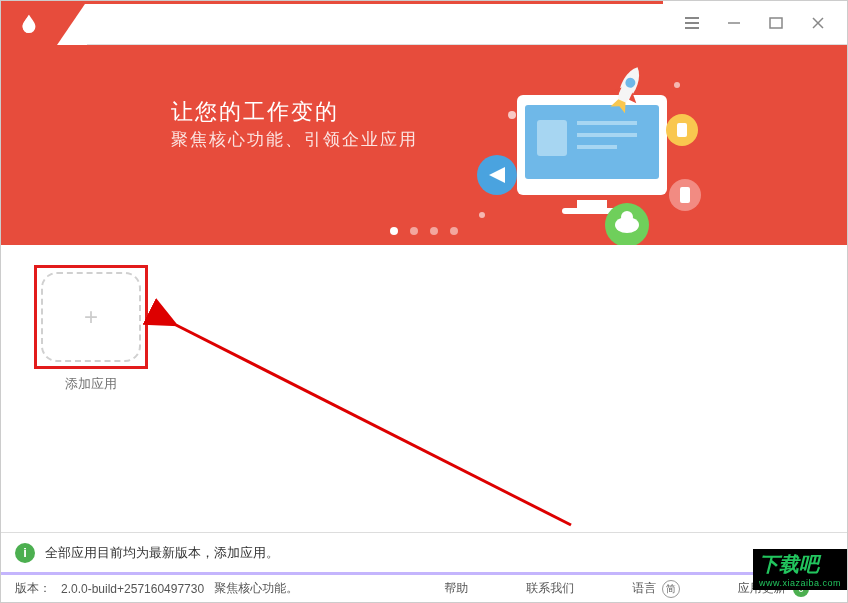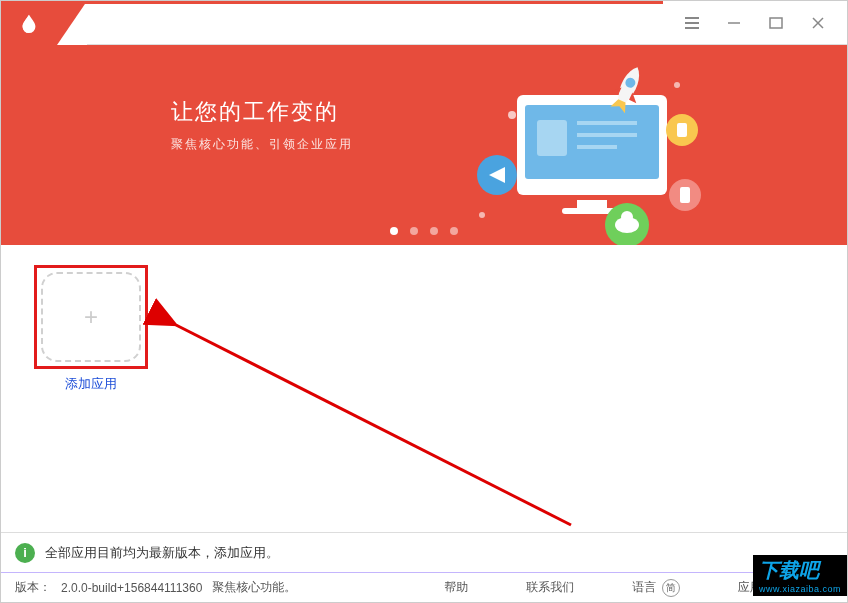--- a/index.html
+++ b/index.html
@@ -15,47 +15,47 @@
   .tab-rest::before { content:''; position:absolute; top:0; left:-30px; right:0; height:3px; background:#e74c3c; }
   .winbtns { display: flex; align-items: center; gap: 24px; padding: 0 20px; border-bottom: 1px solid #ddd; }
   .winbtn { width: 18px; height: 18px; display:flex; align-items:center; justify-content:center; color:#888; cursor:pointer; font-size: 16px; }
   .winbtn.menu { font-size: 18px; }
   .winbtn.close svg, .winbtn.max svg, .winbtn.min svg { stroke:#888; stroke-width:1.5; fill:none; }
 
   
   .banner { height: 200px; background: #e74c3c; position: relative; overflow: hidden; display:flex; }
   .banner-text { position:absolute; left:170px; top:50px; color:#fff; }
   .banner-h1 { font-size: 22px; font-weight: 500; letter-spacing: 2px; line-height: 1.5; }
-  .banner-sub { font-size: 12px; color: rgba(255,255,255,0.85); margin-top: 8px; letter-spacing: 2px; }
+  .banner-sub { font-size: 17px; color: rgba(255,255,255,0.85); letter-spacing: 2px; }
   .banner-art { position:absolute; right:140px; top:20px; }
   .dots { position:absolute; bottom:10px; left:50%; transform:translateX(-50%); display:flex; gap:12px; }
   .dot { width:8px; height:8px; border-radius:50%; background: rgba(255,255,255,0.5); }
   .dot.active { background: #fff; }
 
   
   .content { flex:1; position:relative; padding: 20px 30px; }
   .add-tile { width: 120px; text-align:center; }
   .add-box-border { border: 3px solid #e21b1b; padding: 4px; display:inline-block; }
   .add-box { width: 100px; height: 90px; border: 2px dashed #d0d0d0; border-radius: 16px; display:flex; align-items:center; justify-content:center; color:#ccc; font-size:24px; cursor:pointer; }
-  .add-label { font-size: 13px; color:#1d4ed8; margin-top: 6px; }
+  .add-label { font-size: 13px; color:#737373; margin-top: 6px; }
   .arrow-overlay { position:absolute; left:140px; top:50px; pointer-events:none; }
 
   
   .statusbar { height: 40px; border-top:1px solid #ddd; display:flex; align-items:center; padding: 0 14px; font-size: 13px; color:#333; }
   .status-icon { width:20px; height:20px; border-radius:50%; background:#4caf50; color:#fff; display:flex; align-items:center; justify-content:center; font-weight:bold; font-size:13px; margin-right:10px; }
 
   
-  .footer { height: 30px; border-top:1px solid #c4b5fd; display:flex; align-items:center; padding: 0 14px; font-size: 12px; color:#555; gap: 10px; }
+  .footer { height: 30px; border-top:3px solid #c4b5fd; display:flex; align-items:center; padding: 0 14px; font-size: 12px; color:#555; gap: 10px; }
   .footer .spacer { flex:1; }
   .footer .link { cursor:pointer; margin: 0 24px; }
   .lang-badge { display:inline-flex; width:18px; height:18px; border:1px solid #999; border-radius:50%; align-items:center; justify-content:center; font-size:10px; color:#666; margin-left:2px; }
   .update-badge { display:inline-flex; width:16px; height:16px; background:#4caf50; color:#fff; border-radius:50%; align-items:center; justify-content:center; font-size:10px; margin-left:4px; }
 
   
-  .watermark { position:absolute; right:0; bottom:6px; background:#000; color:#0ea5e9; padding:2px 6px; font-family: Arial; }
+  .watermark { position:absolute; right:0; bottom:12px; background:#000; color:#22c55e; padding:2px 6px; font-family: Arial; }
   .watermark .big { font-size:20px; font-weight:bold; font-style:italic; }
   .watermark .sub { font-size:9px; letter-spacing:0.5px;text-align:center; }
 </style>
 </head>
 <body>
 
 <div class="window">
 
   <div class="titlebar">
     <div class="logo-tab">
@@ -161,21 +161,21 @@
     </svg>
   </div>
 
   <div class="statusbar">
     <div class="status-icon">i</div>
     <span>全部应用目前均为最新版本，添加应用。</span>
   </div>
 
   <div class="footer">
     <span>版本：</span>
-    <span>2.0.0-build+156844111360</span>
+    <span>2.0.0-build+257160497730</span>
     <span>聚焦核心功能。</span>
     <span class="spacer"></span>
     <span class="link">帮助</span>
     <span class="link">联系我们</span>
     <span class="link">
       <span>语言</span>
       <span class="lang-badge">简</span>
     </span>
     <span class="link">
       <span>应用更新</span>

